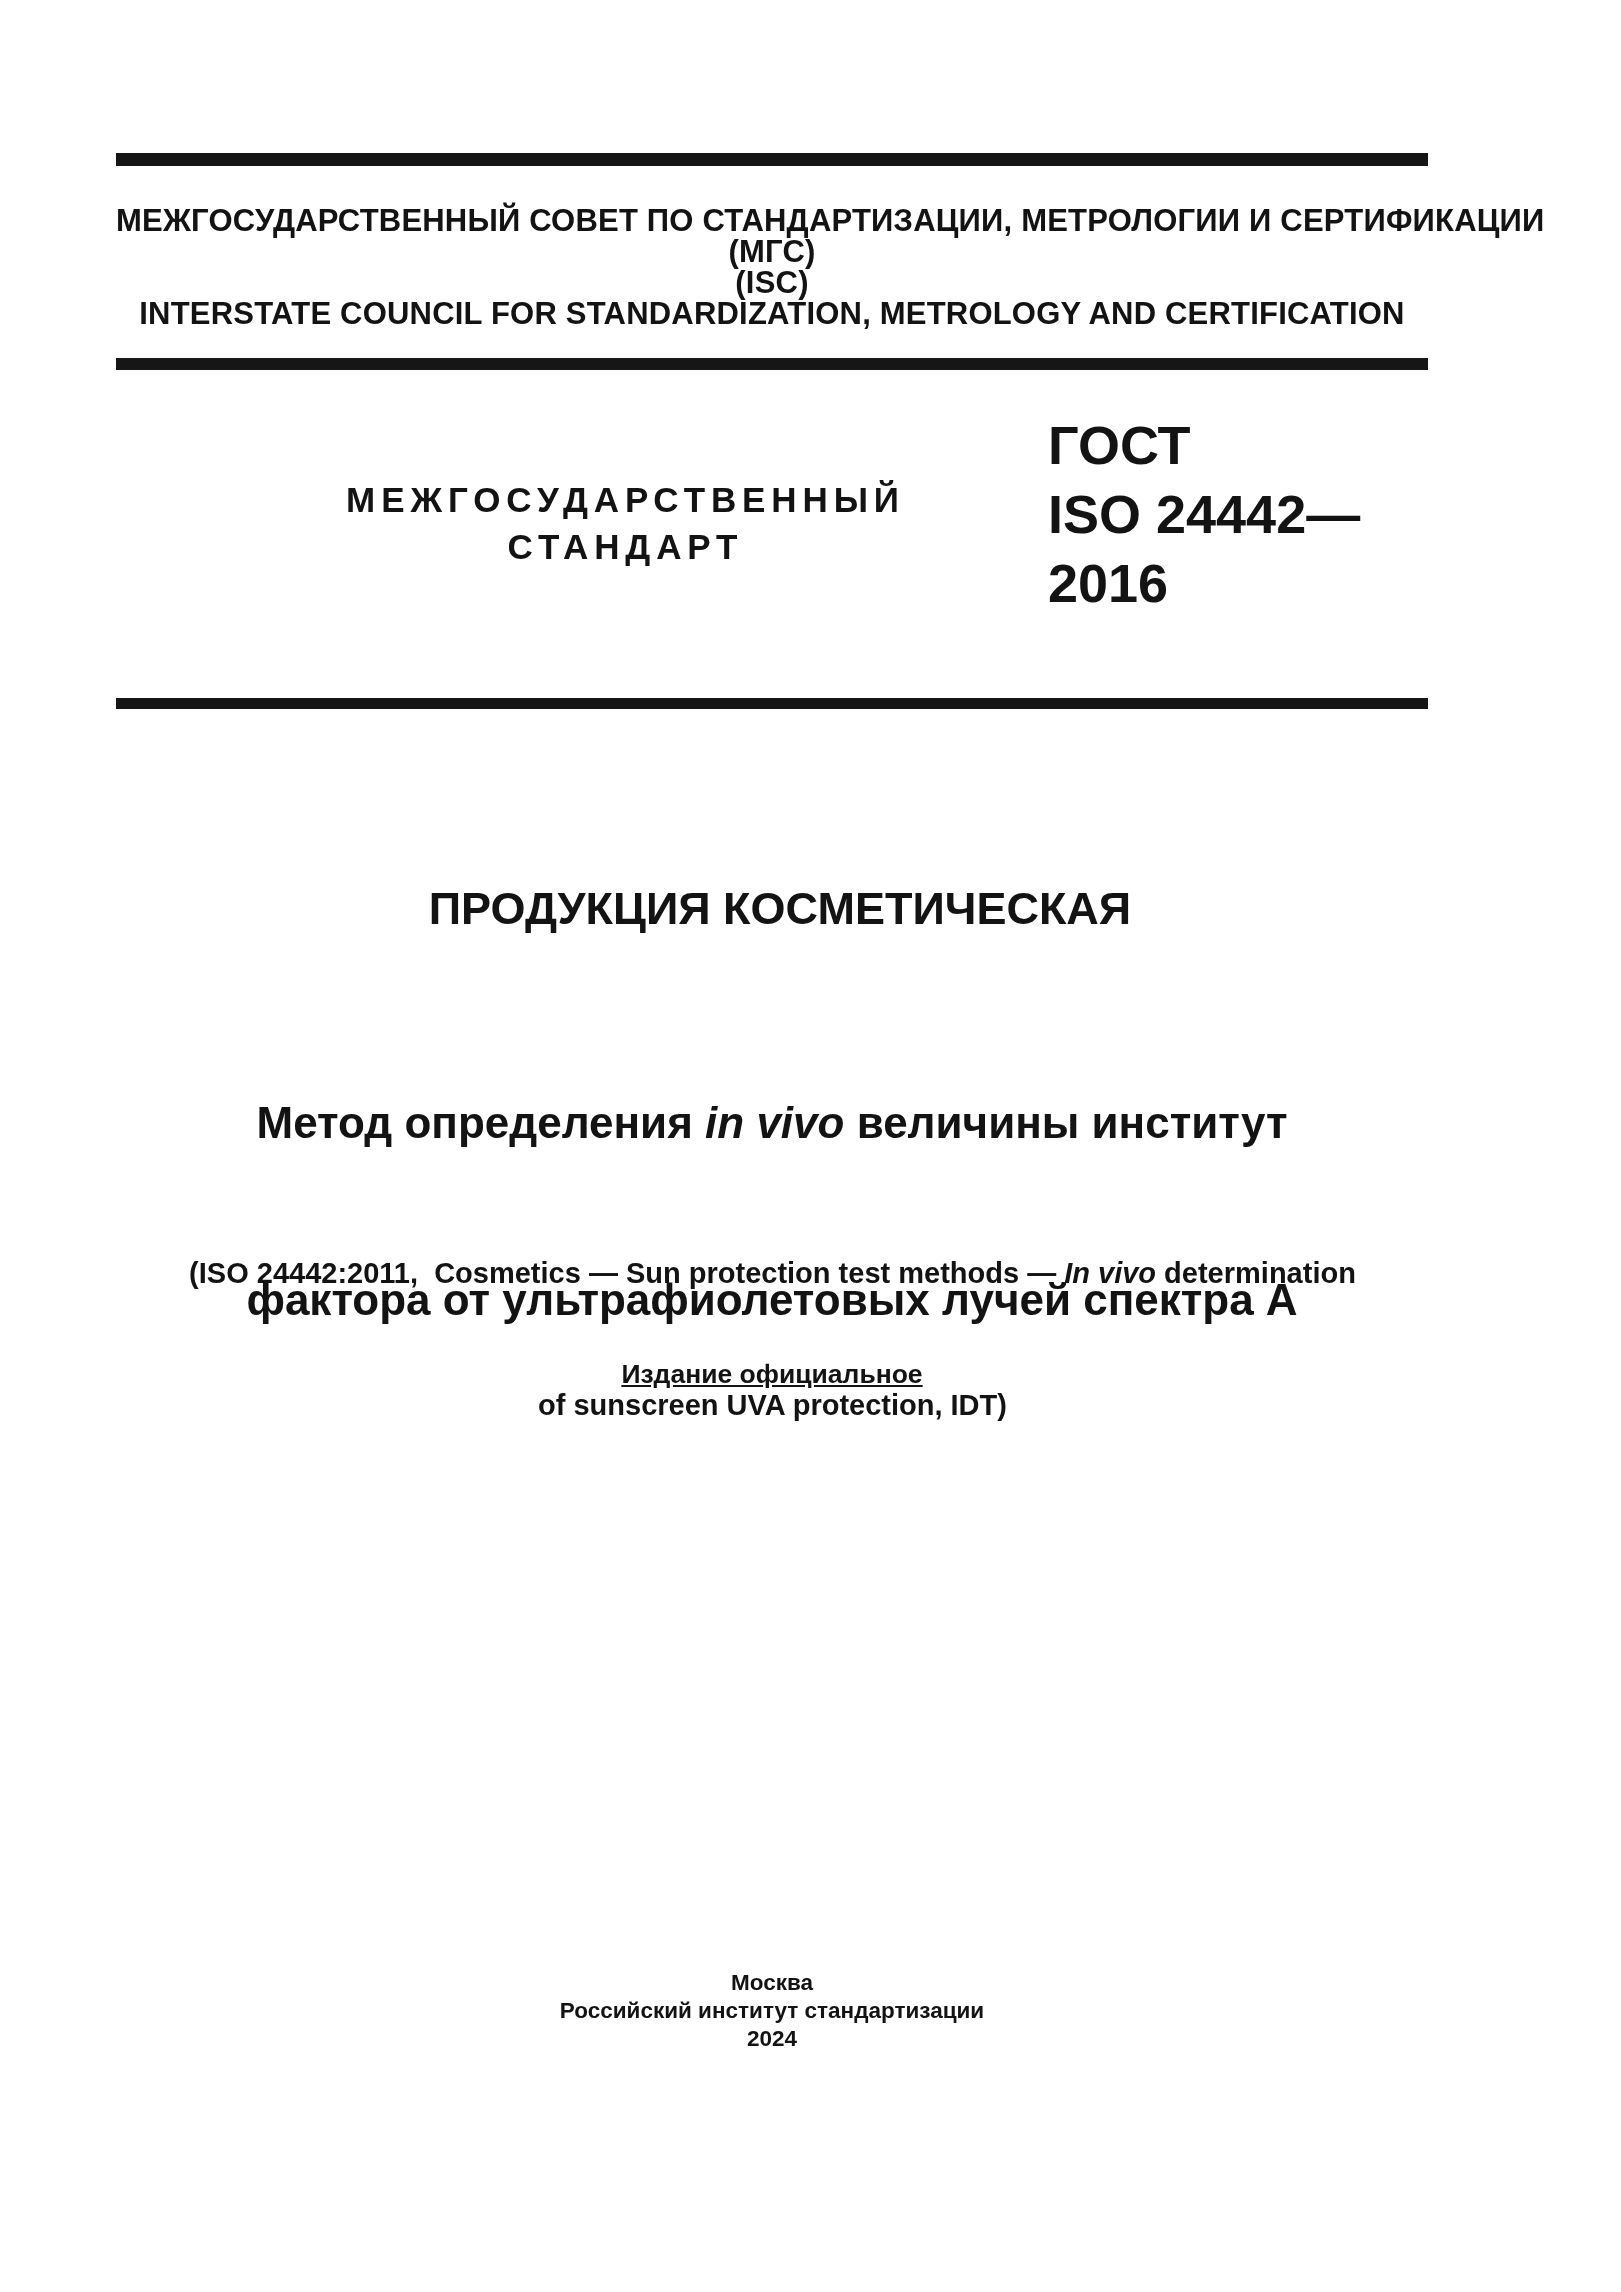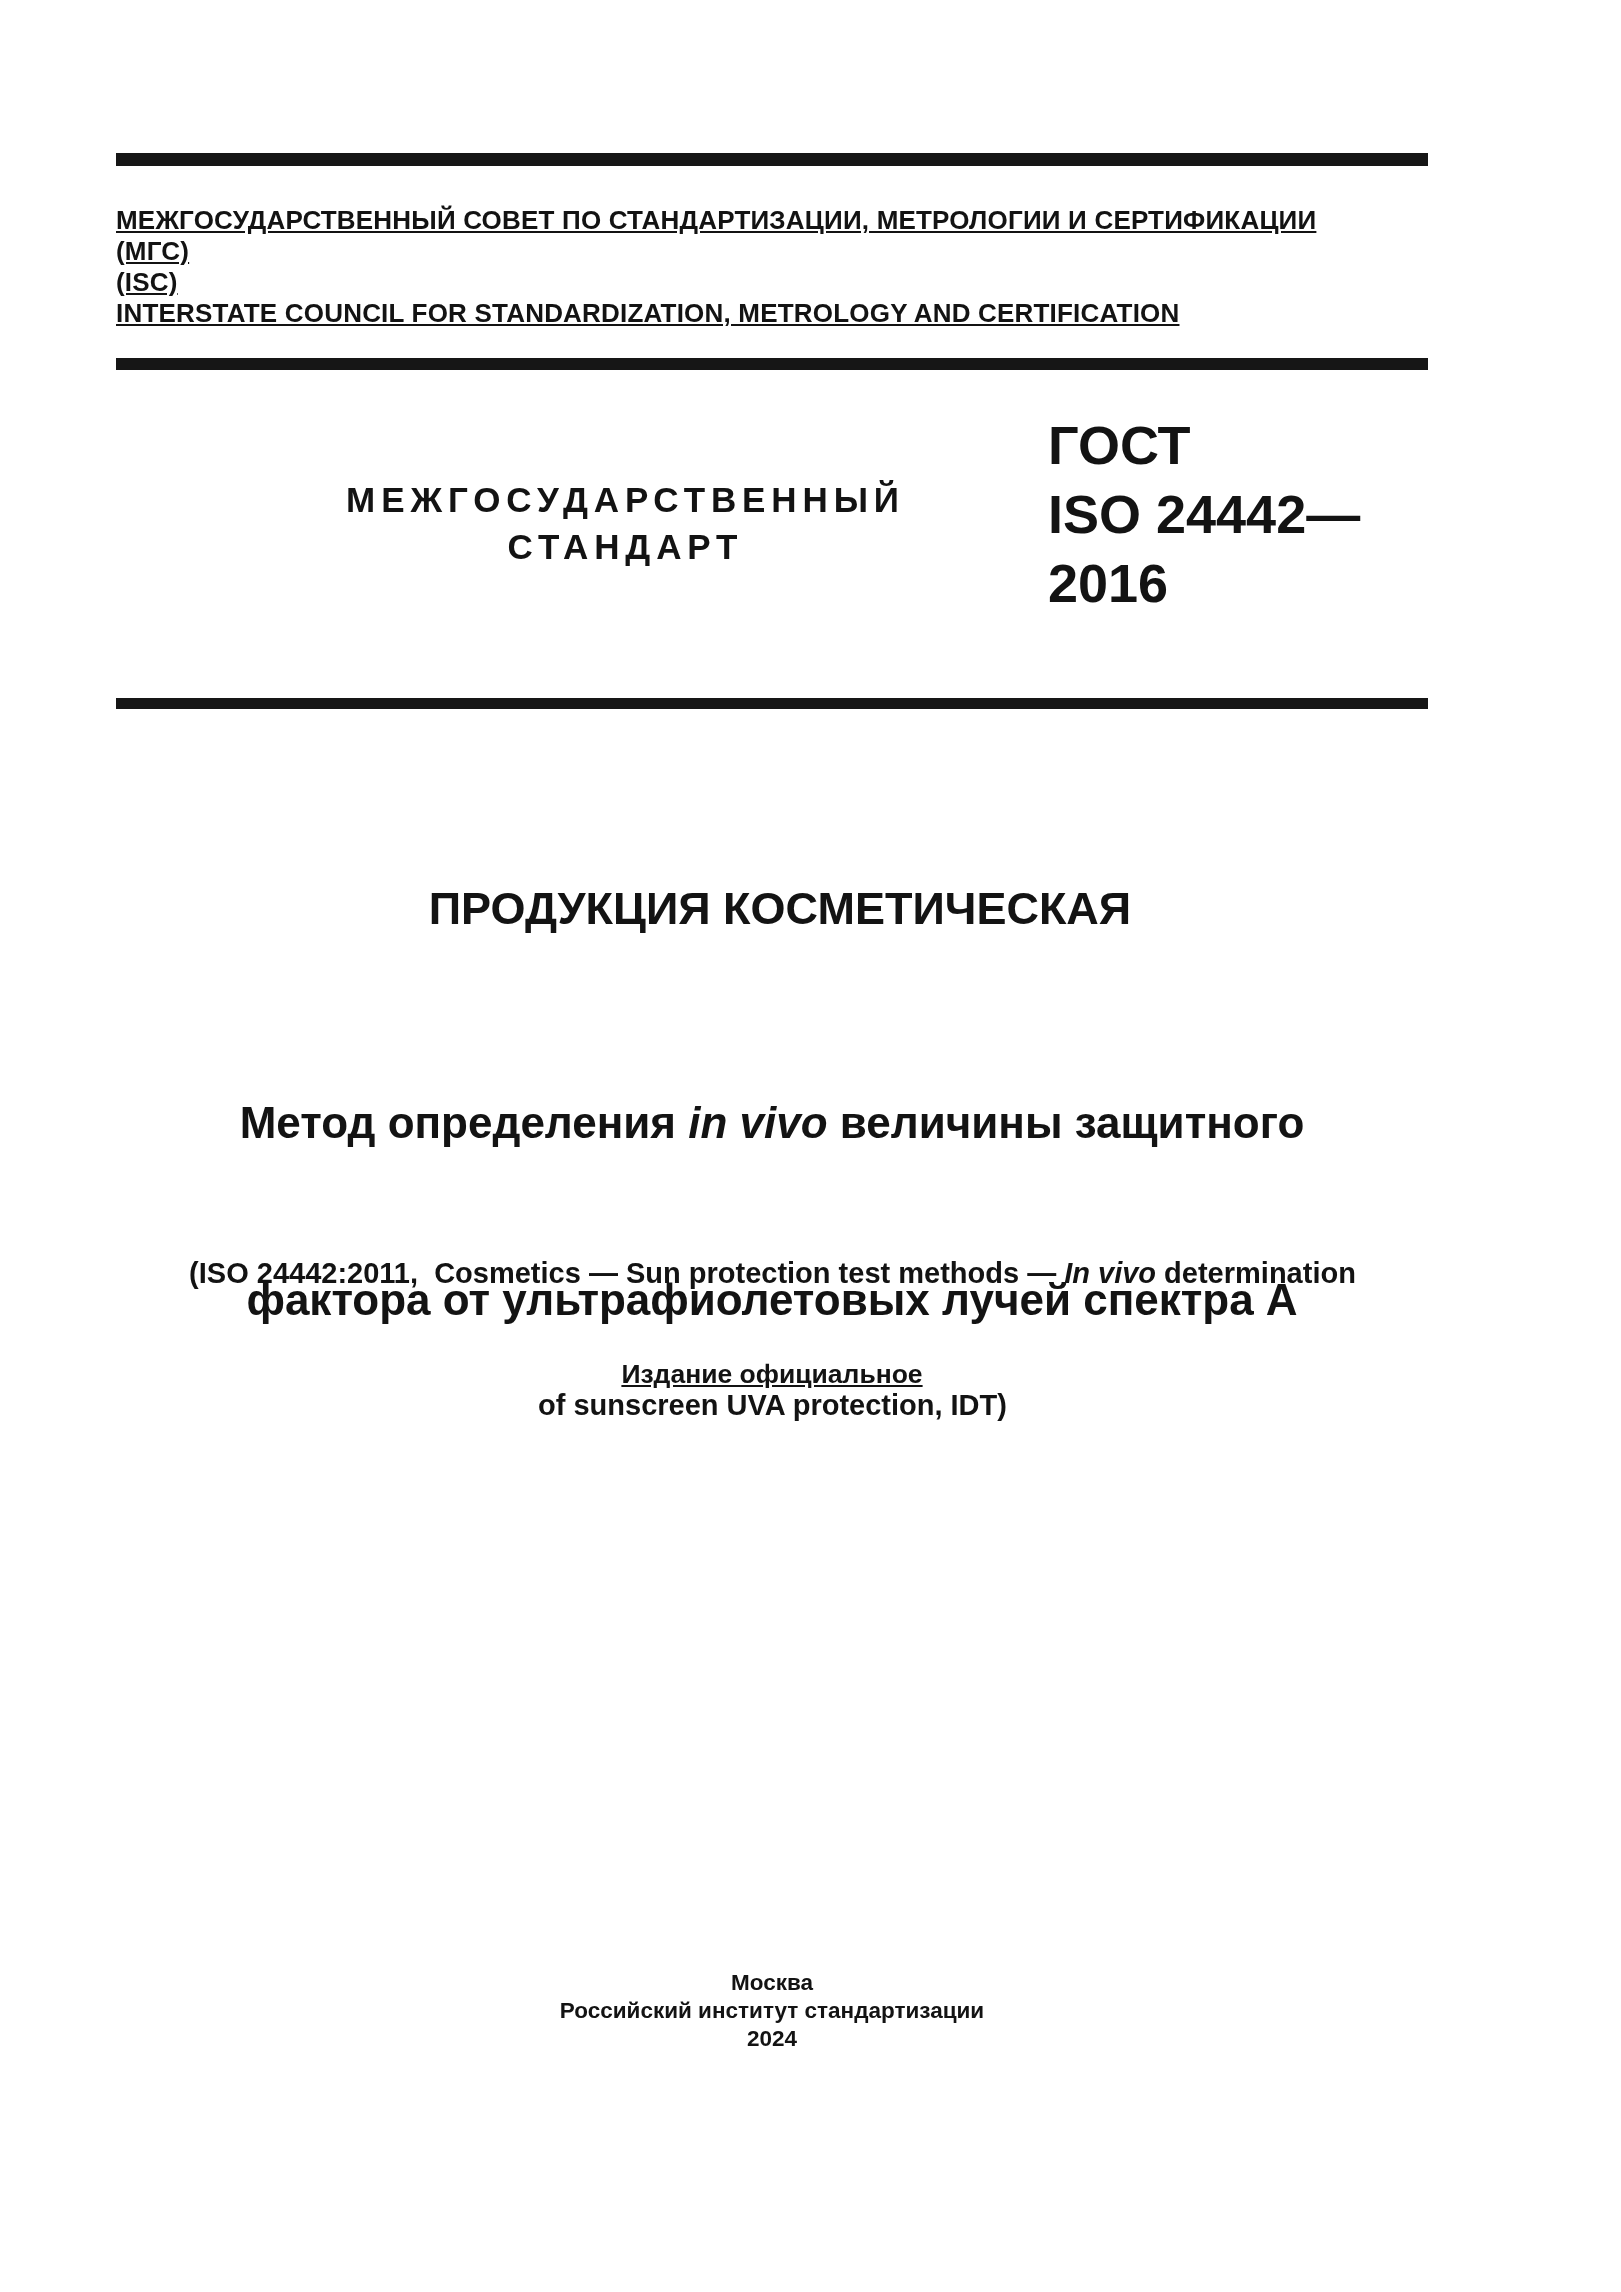--- a/index.html
+++ b/index.html
@@ -24,26 +24,25 @@
   }
   .rule-top    { top: 153px; height: 12.7px; }
   .rule-middle { top: 358px; height: 11.8px; }
   .rule-bottom { top: 698px; height: 10.8px; }
 
   .council-header {
     position: absolute;
     left: 116px;
     top: 205px;
     width: 1312px;
-    text-align: left;
-    font-size: 26px;
+    text-align: center;
+    font-size: 31px;
     font-weight: bold;
     line-height: 31px;
     letter-spacing: 0.2px;
-    text-decoration: underline;
   }
   .council-header > div { white-space: nowrap; }
 
   .standard-kind {
     position: absolute;
     left: 116px;
     top: 476px;
     width: 1019px;
     text-align: center;
     font-size: 35px;
@@ -143,21 +142,21 @@
     <span class="line">ГОСТ</span>
     <span class="line">ISO 24442—</span>
     <span class="line">2016</span>
   </div>
 
   <div class="rule rule-bottom"></div>
 
   <h1 class="doc-title" style="margin:8px;">ПРОДУКЦИЯ КОСМЕТИЧЕСКАЯ</h1>
 
   <div class="doc-subtitle">
-    <span class="line"><span>Метод определения </span><span class="italic">in vivo</span><span> величины защитного</span></span>
+    <span class="line"><span>Метод определения </span><span class="italic">in vivo</span><span> величины институт</span></span>
     <span class="line">фактора от ультрафиолетовых лучей спектра А</span>
   </div>
 
   <div class="iso-reference">
     <span class="line"><span>(ISO 24442:2011,  Cosmetics — Sun protection test methods — </span><span class="italic">In vivo</span><span> determination</span></span>
     <span class="line">of sunscreen UVA protection, IDT)</span>
   </div>
 
   <div class="edition-note">Издание официальное</div>
 

